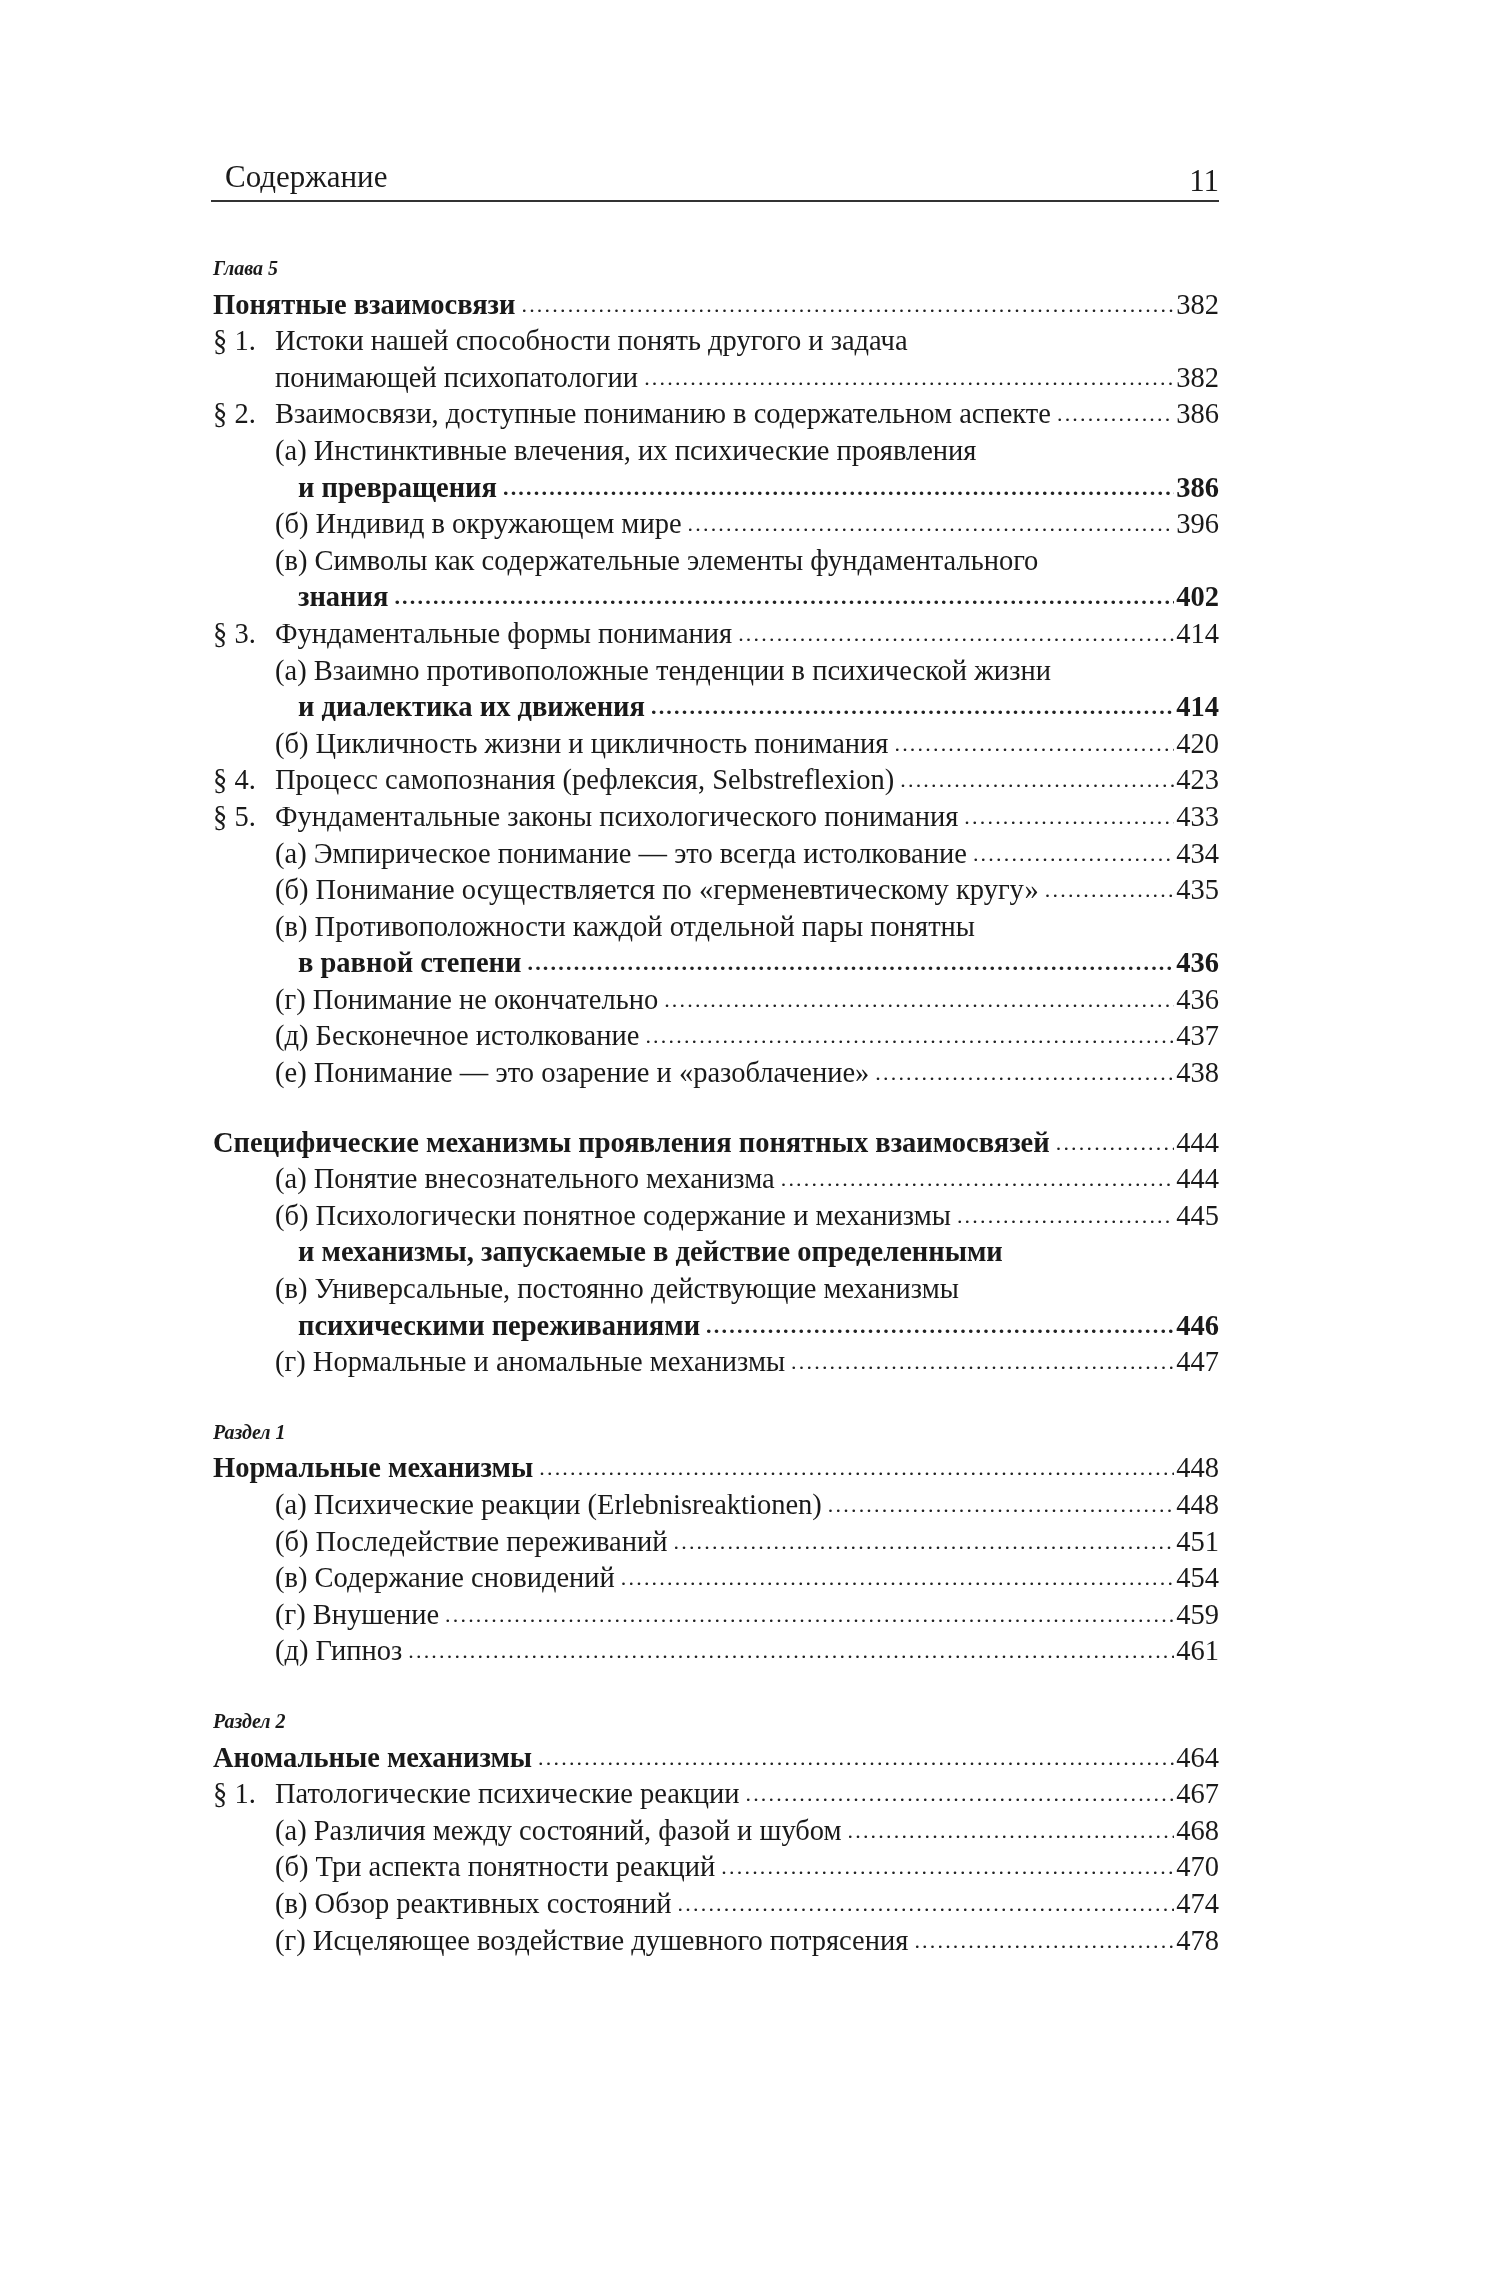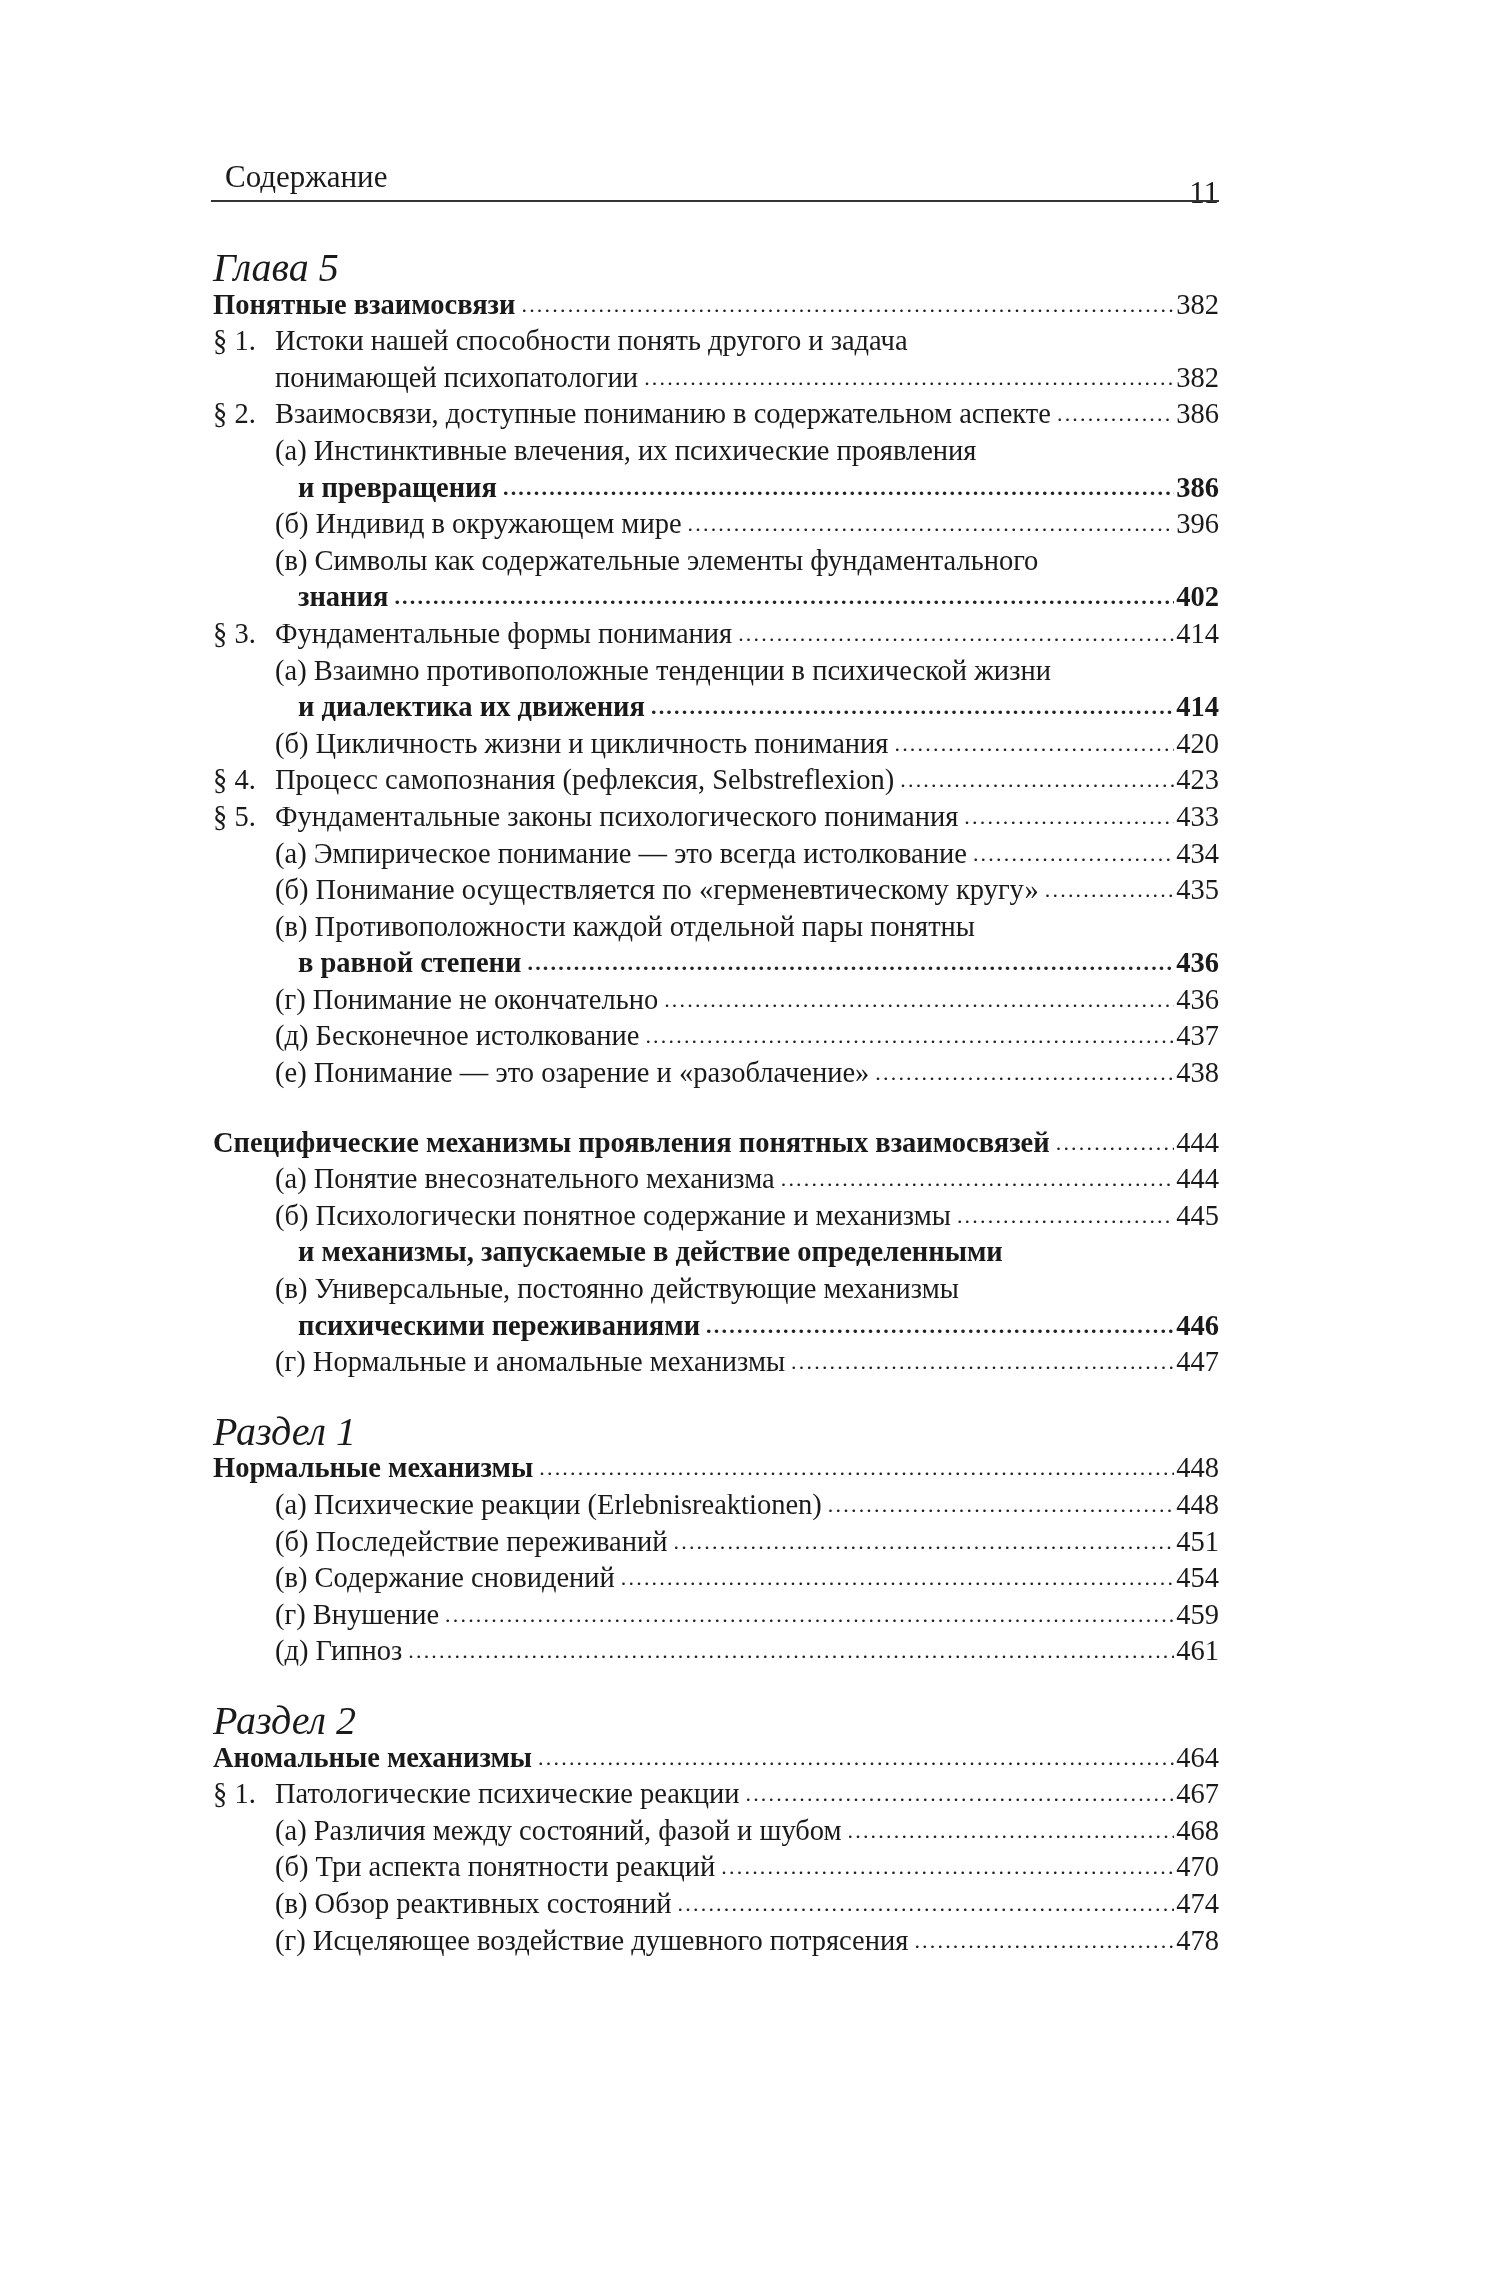--- a/index.html
+++ b/index.html
@@ -2,25 +2,25 @@
 <html><head>
 <meta charset="utf-8">
 <style>
   html, body { margin: 0; padding: 0; background: #ffffff; }
   body { width: 1500px; height: 2276px; position: relative; overflow: hidden;
          font-family: "Liberation Serif", "DejaVu Serif", serif; color: #1a1a1a; }
   .page { position: absolute; left: 213px; top: 0; width: 1010px; }
   .running-head { position: absolute; top: 157px; left: 0; width: 1006px; height: 40px;
                   font-size: 31px; line-height: 40px; }
   .running-head .title { position: absolute; left: 12px; top: 0; }
-  .running-head .pnum { position: absolute; right: 0; top: 16px; }
+  .running-head .pnum { position: absolute; right: 0; top: 4px; }
   .head-rule { position: absolute; left: -2px; top: 200px; width: 1008px; height: 2px; background: #333; }
   .toc { position: absolute; top: 250px; left: 0; width: 1006px; }
   .block { margin-bottom: 33px; }
-  .label { font-style: italic; font-size: 40px; line-height: 36.6px; height: 36.6px; }
+  .label { font-style: italic; font-size: 20px; line-height: 36.6px; height: 36.6px; font-weight: bold; }
   .row { position: relative; font-size: 28.5px; line-height: 36.6px; }
   .line { display: flex; align-items: flex-start; white-space: nowrap; }
   .line .txt { flex: 0 0 auto; }
   .line .dots { flex: 1 1 auto; overflow: hidden; white-space: nowrap; margin: 0 2px 0 6px;
                 letter-spacing: 2.2px; font-size: 22px; color: #222; }
   .line .dots::before { content: "..................................................................................................................................................................................................................................................................................."; }
   .line .pg { flex: 0 0 auto; }
   .bold { font-weight: bold; }
   .sec-num { position: absolute; left: 0; }
   .lvl-sec { padding-left: 62px; }

